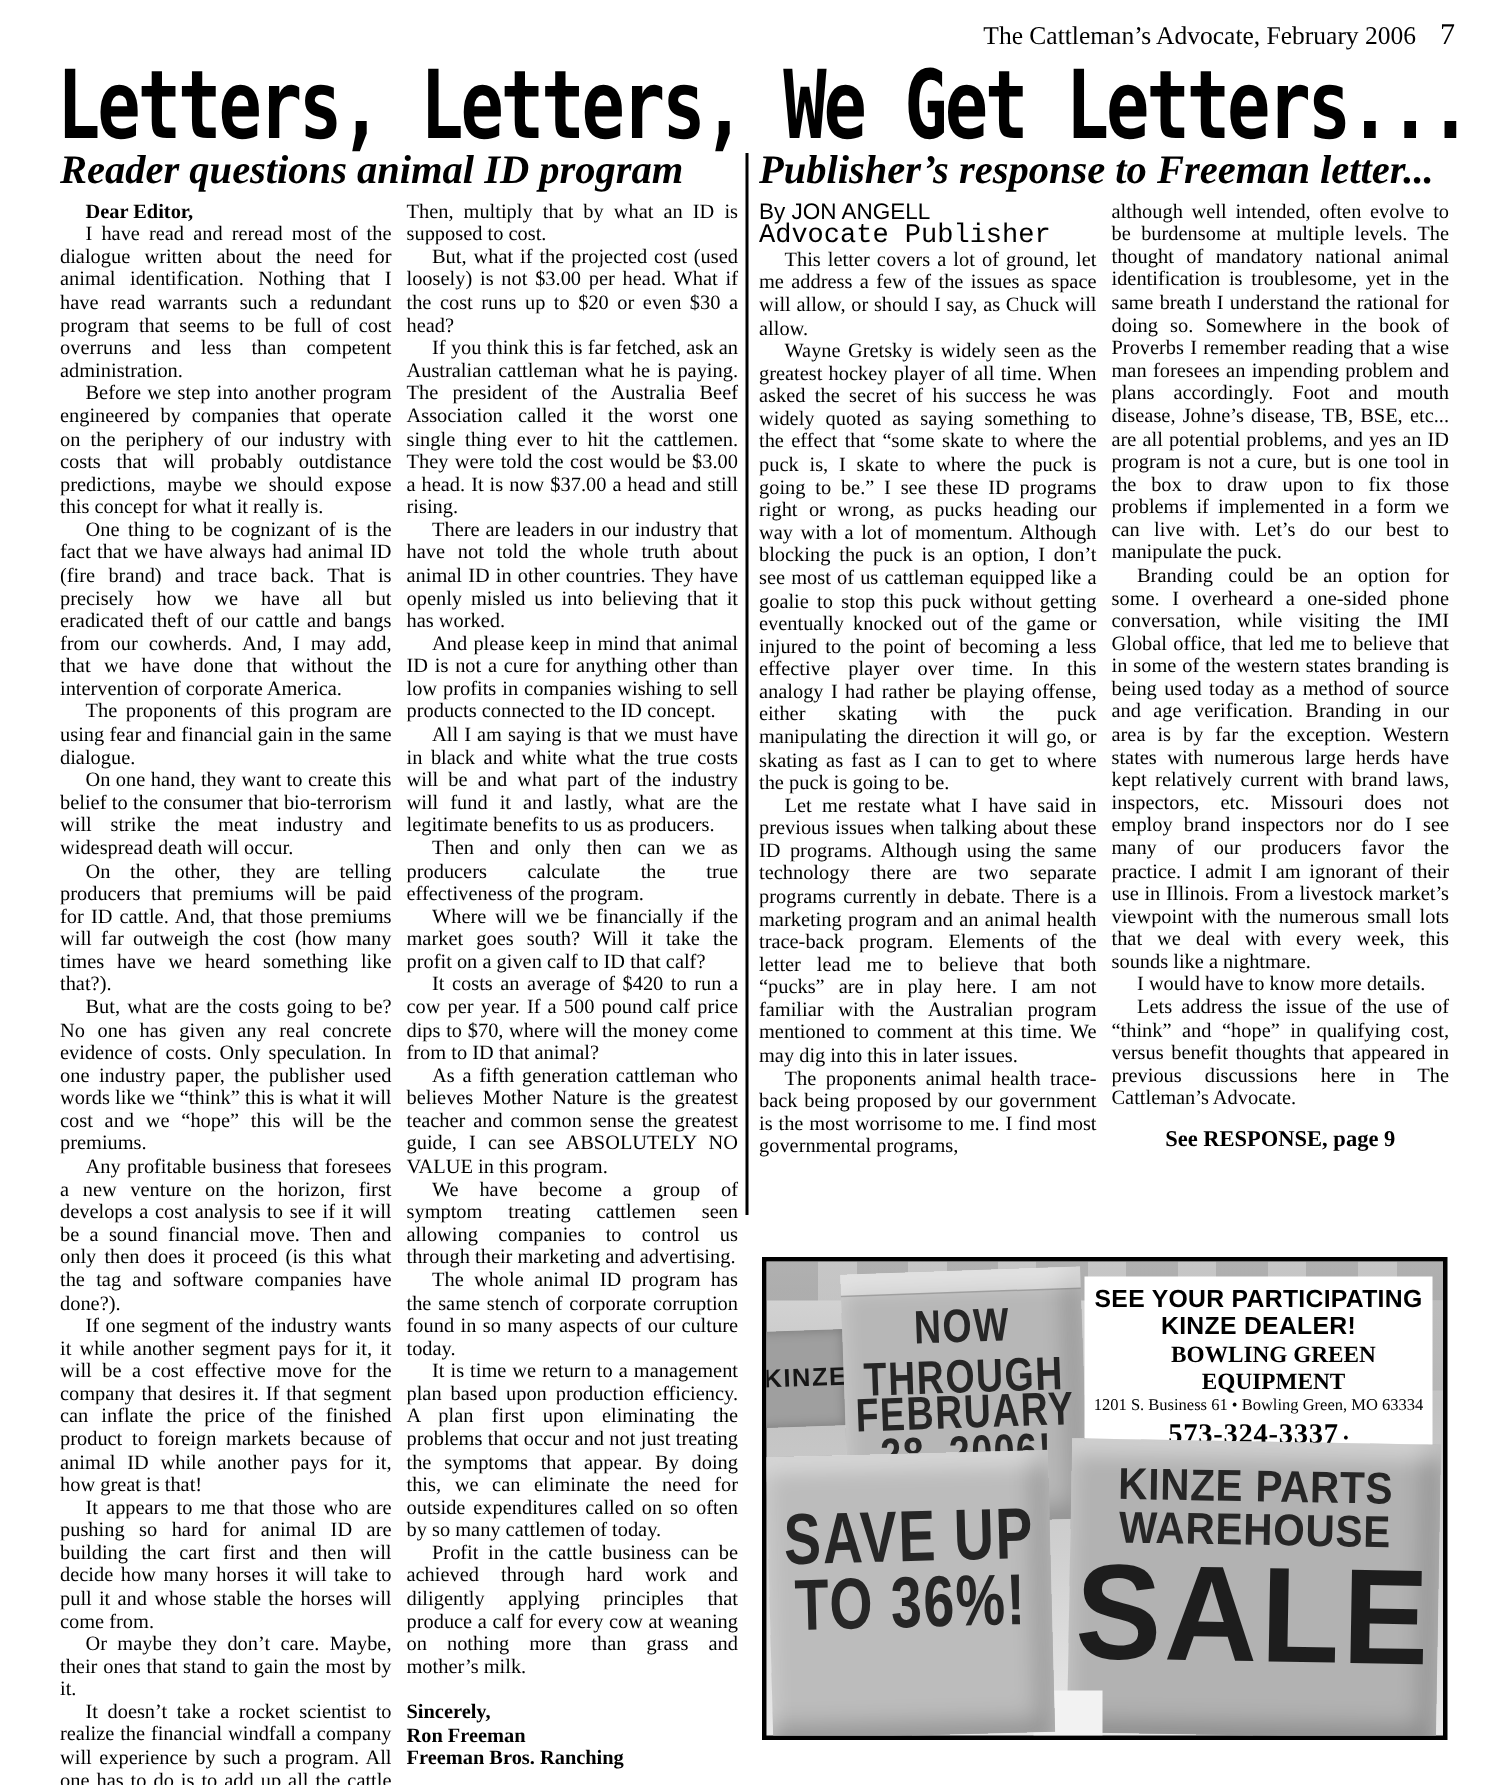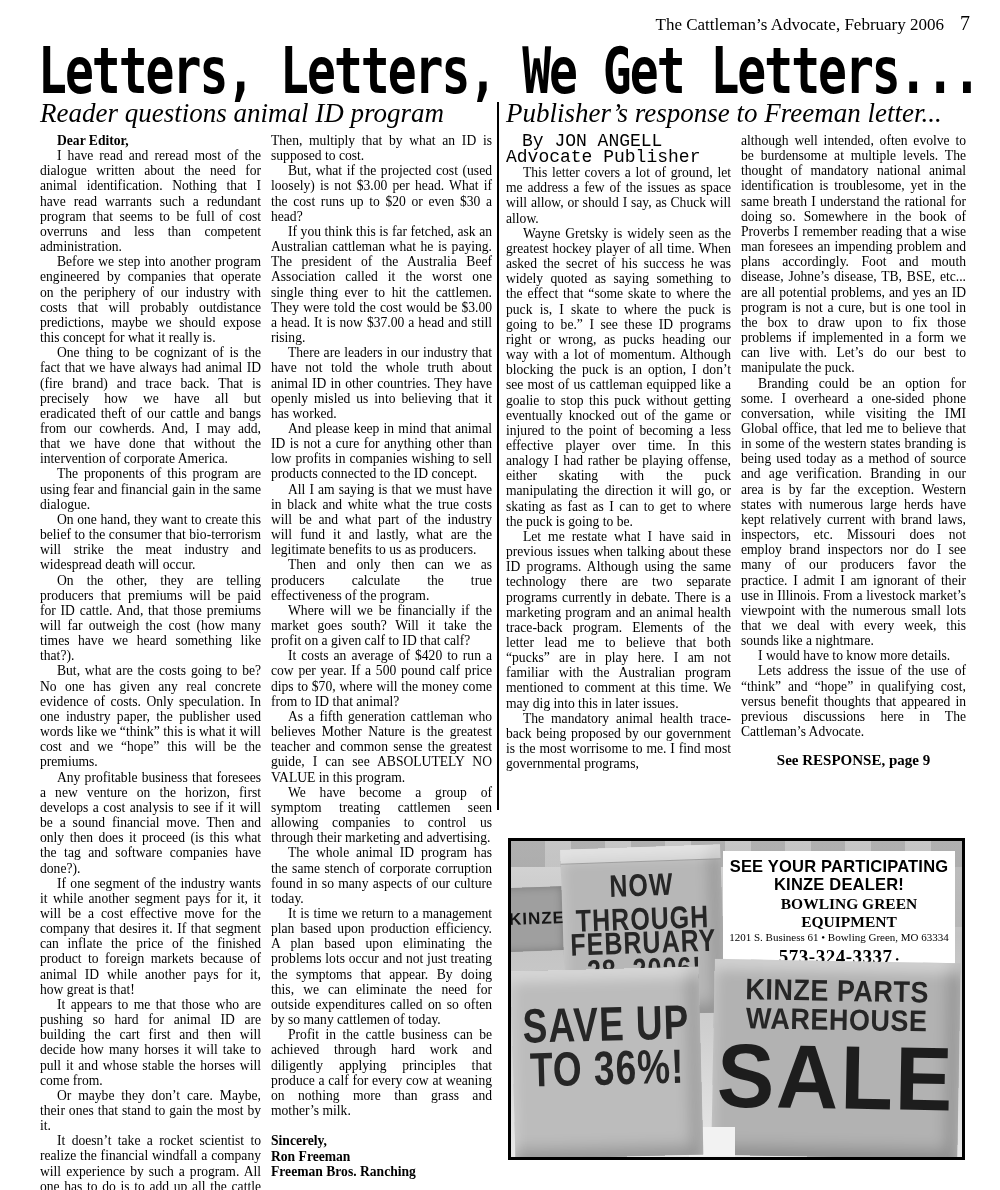--- a/index.html
+++ b/index.html
@@ -11,33 +11,33 @@
   .masthead{position:absolute;top:12px;right:30px;font-size:17px;white-space:nowrap;}
   .masthead .pageno{font-size:20px;margin-left:16px;}
   
   .headline{
     position:absolute;left:38px;top:34px;width:930px;margin:0;
     font-family:"DejaVu Sans Mono", monospace;font-weight:bold;font-size:48px;
     letter-spacing:-2px;white-space:nowrap;transform:scaleY(1.32);transform-origin:left top;
   }
   
   .art-title{
-    margin:0;font-family:"Liberation Serif", serif;font-style:italic;font-weight:normal;
+    margin:0;font-family:"Liberation Serif", serif;font-style:italic;font-weight:bold;
     font-size:27px;line-height:30px;white-space:nowrap;
   }
   
   .article{position:absolute;}
   .cols{display:flex;gap:10px;margin-top:5px;}
   .col{width:221px;font-size:13.6px;line-height:15.15px;text-align:justify;}
   .col p{margin:0;text-indent:17px;}
   .col.continued p:first-child{text-indent:0;}
   .salutation{font-weight:bold;text-indent:17px;margin:0;}
   .signoff{margin-top:15px;font-weight:bold;}
   .signoff div{line-height:15.5px;}
-  .byline{font-family:Liberation Mono, monospace;font-size:18px;line-height:17px;margin-left:16px;}
+  .byline{font-family:Liberation Sans, sans-serif;font-size:15px;line-height:17px;}
   .byline-role{font-family:Liberation Mono, monospace;font-size:18px;}
   .see-more{font-weight:bold;text-align:center;font-size:15px;margin-top:14px;}
   .divider{position:absolute;left:497px;top:102px;width:2px;height:708px;background:#000;}
   
   .ad{
     position:absolute;left:508px;top:838px;width:451px;height:316px;border:3px solid #000;
     background:linear-gradient(180deg,#d8d8d8 0%,#c2c2c2 30%,#cfcfcf 60%,#e9e9e9 100%);
     overflow:hidden;font-family:"Liberation Sans", sans-serif;
   }
   .shelf{position:absolute;background:#9a9a9a;opacity:.55;}
@@ -113,21 +113,21 @@
           <p>If you think this is far fetched, ask an Australian cattleman what he is paying. The president of the Australia Beef Association called it the worst one single thing ever to hit the cattlemen.  They were told the cost would be $3.00 a head. It is now $37.00 a head and still rising.</p>
           <p>There are leaders in our industry that have not told the whole truth about animal ID in other countries. They have openly misled us into believing that it has worked.</p>
           <p>And please keep in mind that animal ID is not a cure for anything other than low profits in companies wishing to sell products connected to the ID concept.</p>
           <p>All I am saying is that we must have in black and white what the true costs will be and what part of the industry will fund it and lastly, what are the legitimate benefits to us as producers.</p>
           <p>Then and only then can we as producers calculate the true effectiveness of the program.</p>
           <p>Where will we be financially if the market goes south?  Will it take the profit on a given calf to ID that calf?</p>
           <p>It costs an average of $420 to run a cow per year.  If a 500 pound calf price dips to $70, where will the money come from to ID that animal?</p>
           <p>As a fifth generation cattleman who believes Mother Nature is the greatest teacher and common sense the greatest guide, I can see ABSOLUTELY NO VALUE in this program.</p>
           <p>We have become a group of symptom treating cattlemen seen allowing companies to control us through their marketing and advertising.</p>
           <p>The whole animal ID program has the same stench of corporate corruption found in so many aspects of our culture today.</p>
-          <p>It is time we return to a management plan based upon production efficiency.  A plan based upon eliminating the problems lots occur and not just treating the symptoms that appear.  By doing this, we can eliminate the need for outside expenditures called on so often by so many cattlemen of today.</p>
+          <p>It is time we return to a management plan based upon production efficiency.  A plan first upon eliminating the problems that occur and not just treating the symptoms that appear.  By doing this, we can eliminate the need for outside expenditures called on so often by so many cattlemen of today.</p>
           <p>Profit in the cattle business can be achieved through hard work and diligently applying principles that produce a calf for every cow at weaning on nothing more than grass and mother’s milk.</p>
         </div>
       <div class="signoff">
         <div>Sincerely,</div>
         <div>Ron Freeman</div>
         <div>Freeman Bros. Ranching</div>
       </div>
     </div>
   </div>
 </div>
@@ -137,21 +137,21 @@
 <div class="article" style="left:506px;top:98px;width:460px;">
   <h2 class="art-title">Publisher’s response to Freeman letter...</h2>
   <div class="cols">
     <div class="col" style="width:225px;">
       <div class="byline">By JON ANGELL</div>
       <div class="byline-role">Advocate Publisher</div>
       <div>
           <p>This letter covers a lot of ground, let me address a few of the issues as space will allow, or should I say, as Chuck will allow.</p>
           <p>Wayne Gretsky is widely seen as the greatest hockey player of all time. When asked the secret of his success he was widely quoted as saying something to the effect that “some skate to where the puck is, I skate to where the puck is going to be.”  I see these ID programs right or wrong, as pucks heading our way with a lot of momentum.  Although blocking the puck is an option, I don’t see most of us cattleman equipped like a goalie to stop this puck without getting eventually knocked out of the game or injured to the point of becoming a less effective player over time. In this analogy I had rather be playing offense, either skating with the puck manipulating the direction it will go, or skating as fast as I can to get to where the puck is going to be.</p>
           <p>Let me restate what I have said in previous issues when talking about these ID programs. Although using the same technology there are two separate programs currently in debate. There is a marketing program and an animal health trace-back program.  Elements of the letter lead me to believe that both “pucks” are in play here.  I am not familiar with the Australian program mentioned to comment at this time. We may dig into this in later issues.</p>
-          <p>The mandatory animal health trace-back being proposed by our government is the most worrisome to me.  I find most governmental programs,</p>
+          <p>The proponents animal health trace-back being proposed by our government is the most worrisome to me.  I find most governmental programs,</p>
         </div>
     </div>
     <div class="col continued" style="width:225px;">
       <div class="continued">
           <p>although well intended, often evolve to be burdensome at multiple levels.  The thought of mandatory national animal identification is troublesome, yet in the same breath I understand the rational for doing so.  Somewhere in the book of Proverbs I remember reading that a wise man foresees an impending problem and plans accordingly.  Foot and mouth disease, Johne’s disease, TB, BSE, etc... are all potential problems, and yes an ID program is not a cure, but is one tool in the box to draw upon to fix those problems if implemented in a form we can live with.  Let’s do our best to manipulate the puck.</p>
           <p>Branding could be an option for some.  I overheard a one-sided phone conversation, while visiting the IMI Global office, that led me to believe that in some of the western states branding is being used today as a method of source and age verification. Branding in our area is by far the exception.  Western states with numerous large herds have kept relatively current with brand laws, inspectors, etc. Missouri does not employ brand inspectors nor do I see many of our producers favor the practice.  I admit I am ignorant of their use in Illinois.  From a livestock market’s viewpoint with the numerous small lots that we deal with every week, this sounds like a nightmare.</p>
           <p>I would have to know more details.</p>
           <p>Lets address the issue of the use of “think” and “hope” in qualifying cost, versus benefit thoughts that appeared in previous discussions here in The Cattleman’s Advocate.</p>
         </div>
       <div class="see-more">See RESPONSE, page 9</div>

